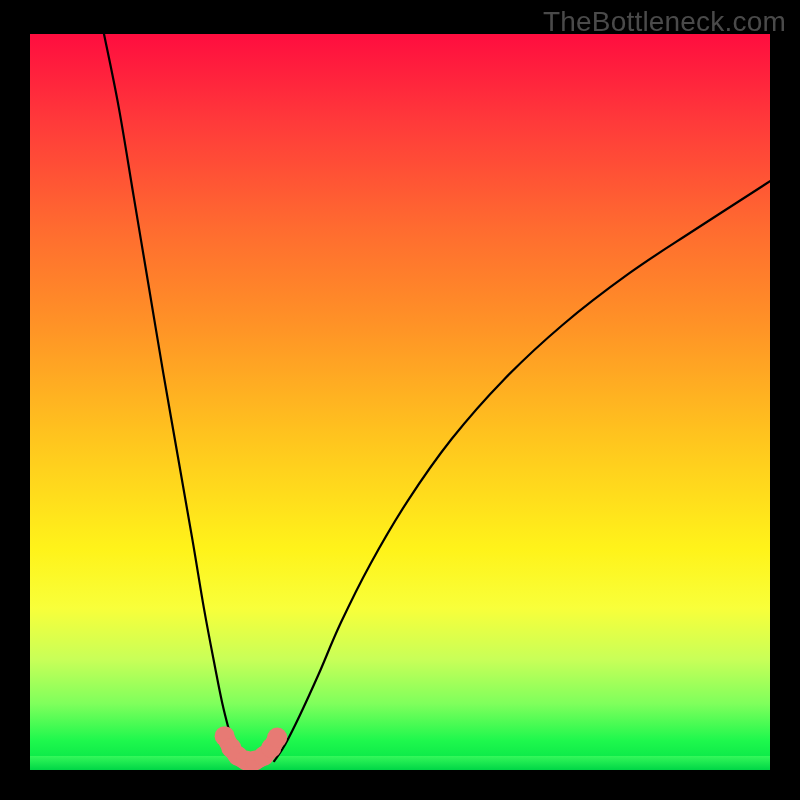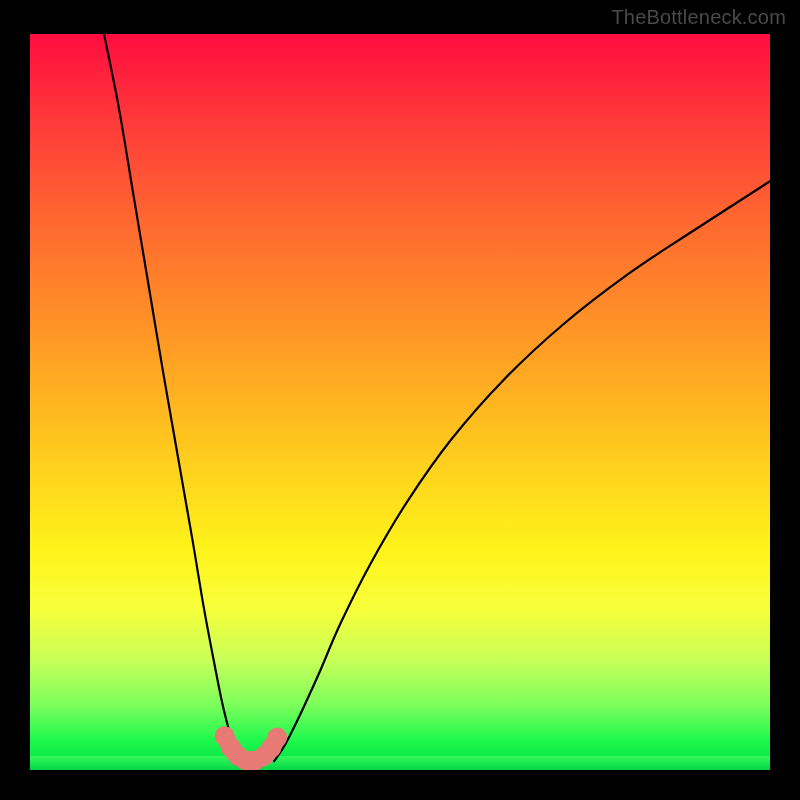--- a/index.html
+++ b/index.html
@@ -56,21 +56,21 @@
   svg.curves {
     position: absolute;
     top: 0;
     left: 0;
   }
   .watermark {
     position: absolute;
     top: 6px;
     right: 14px;
     color: #4a4a4a;
-    font-size: 20px;
+    font-size: 28px;
     letter-spacing: 0.2px;
     font-weight: 400;
   }
 </style>
 </head>
 <body>
 
 <div class="frame">
 
   <div class="plot-area" style="left: 30px; top: 34px; width: 740px; height: 736px;">

